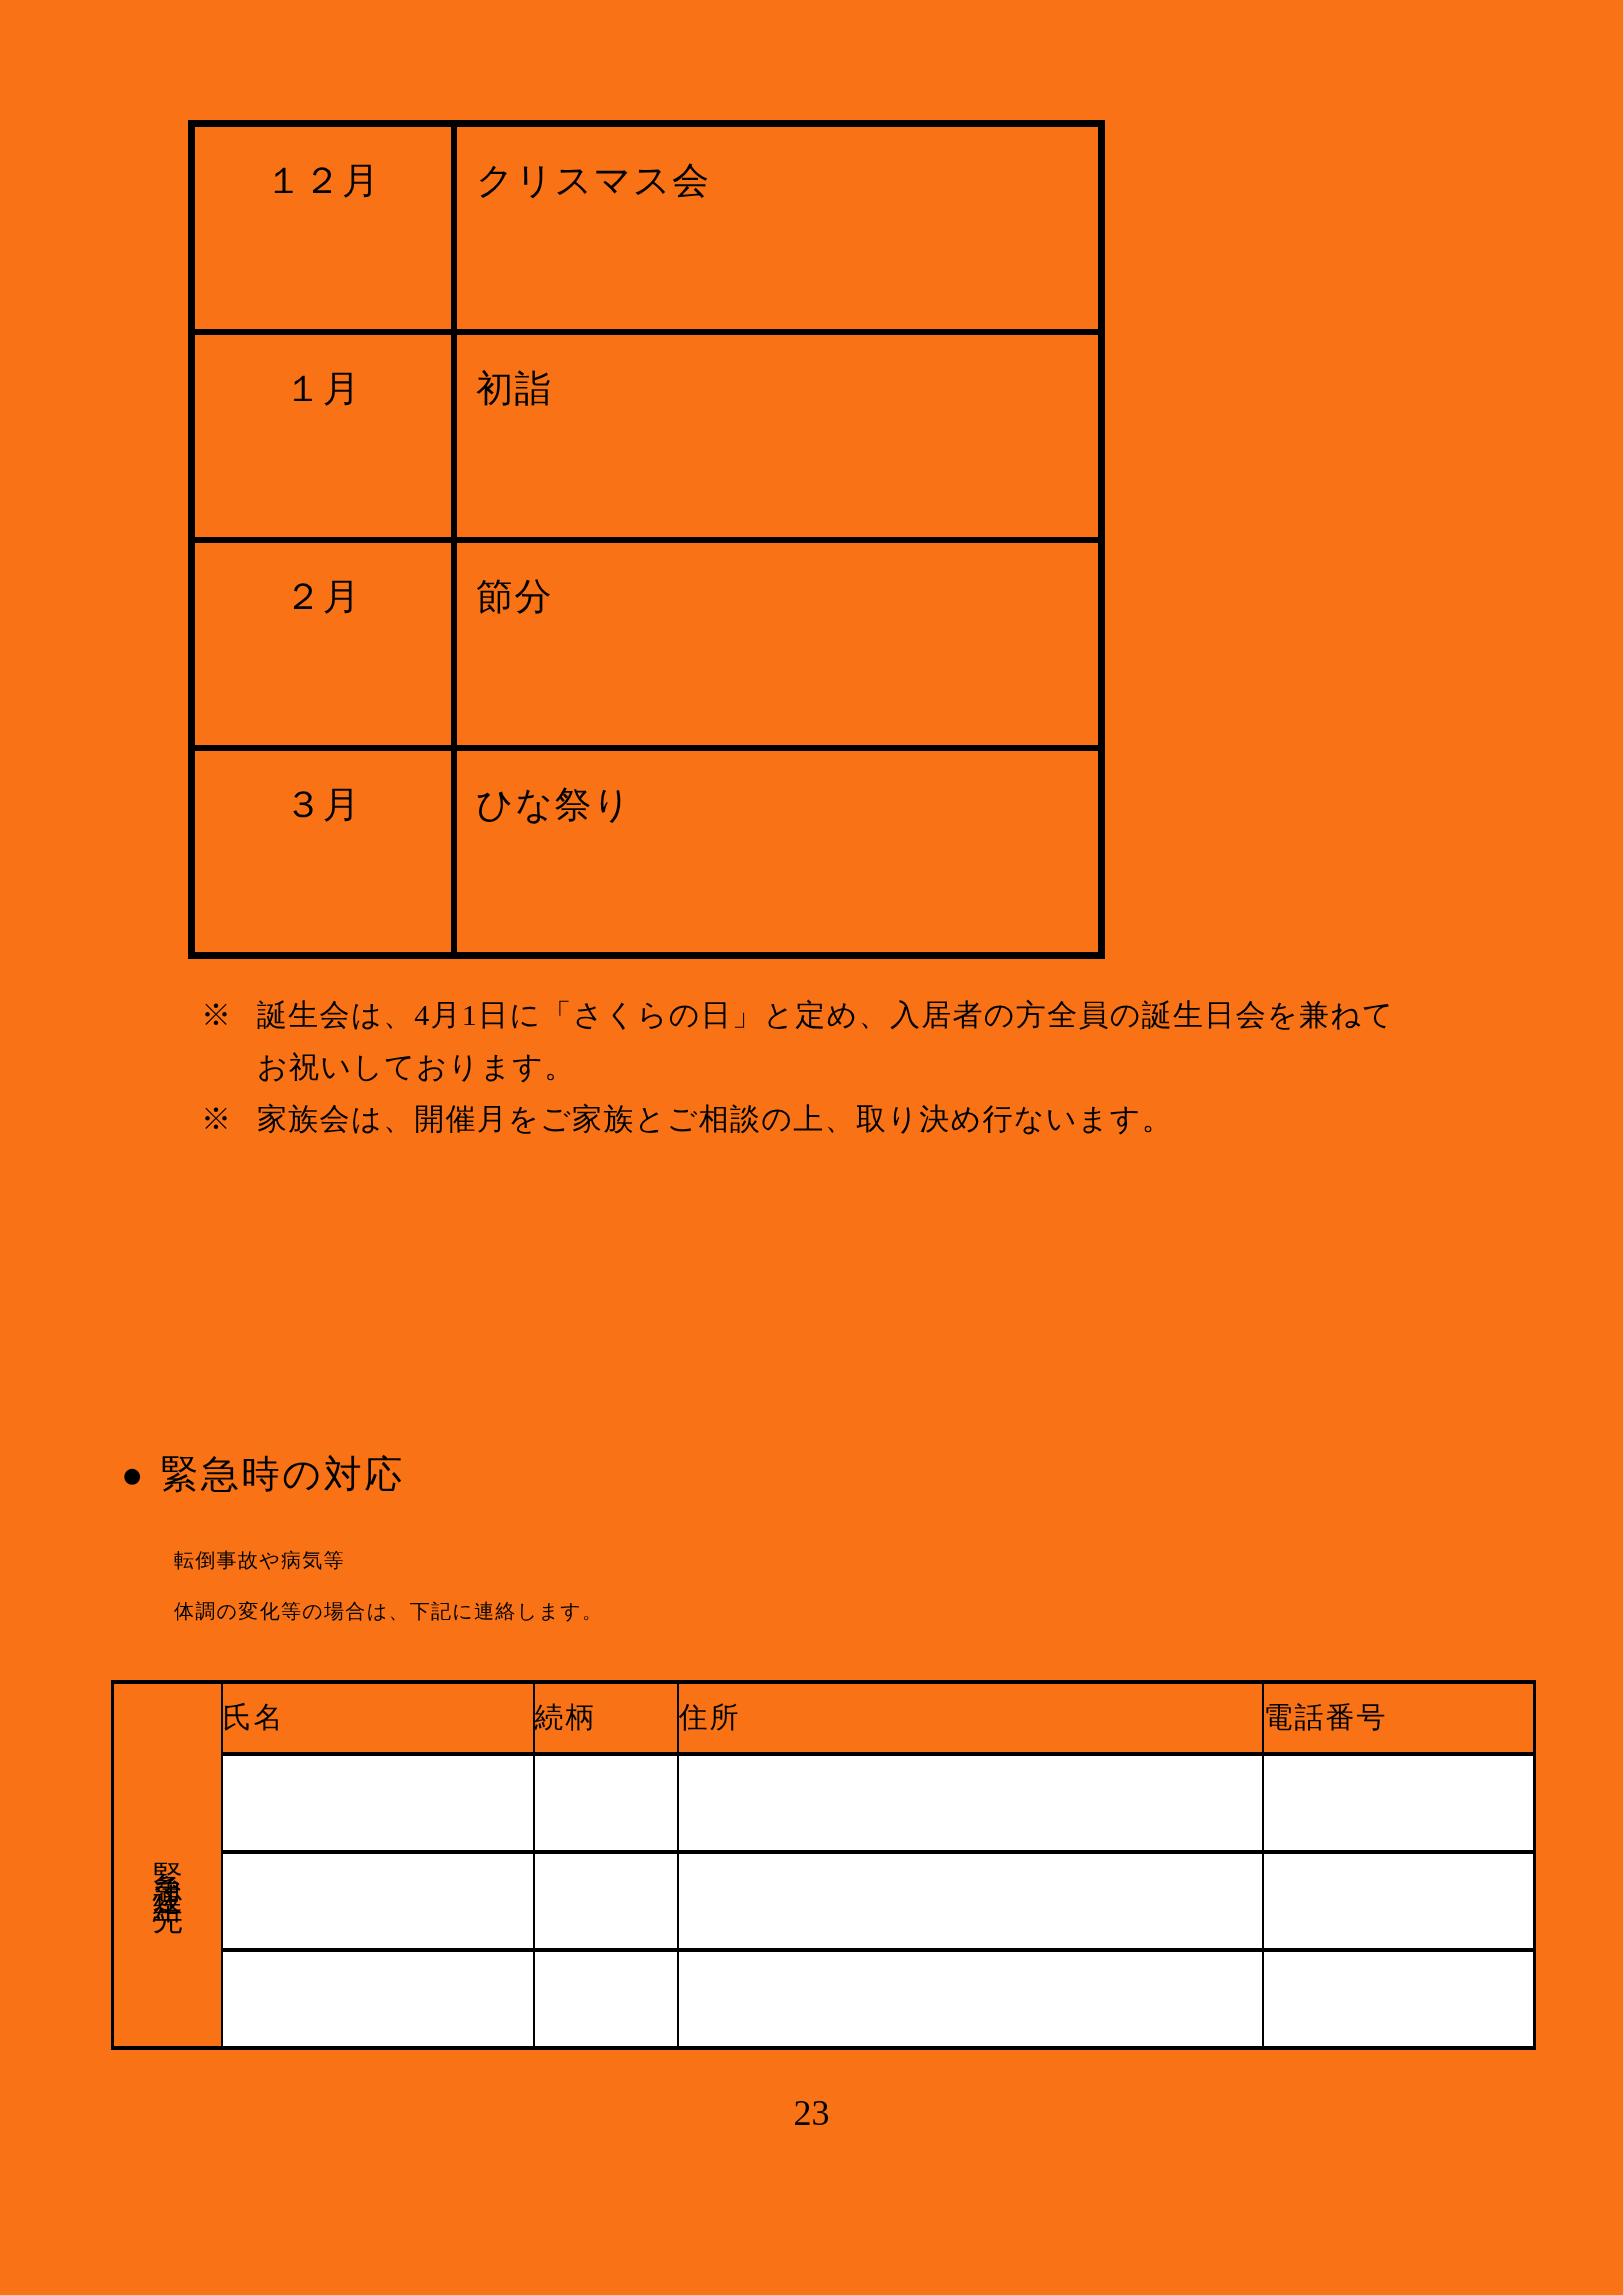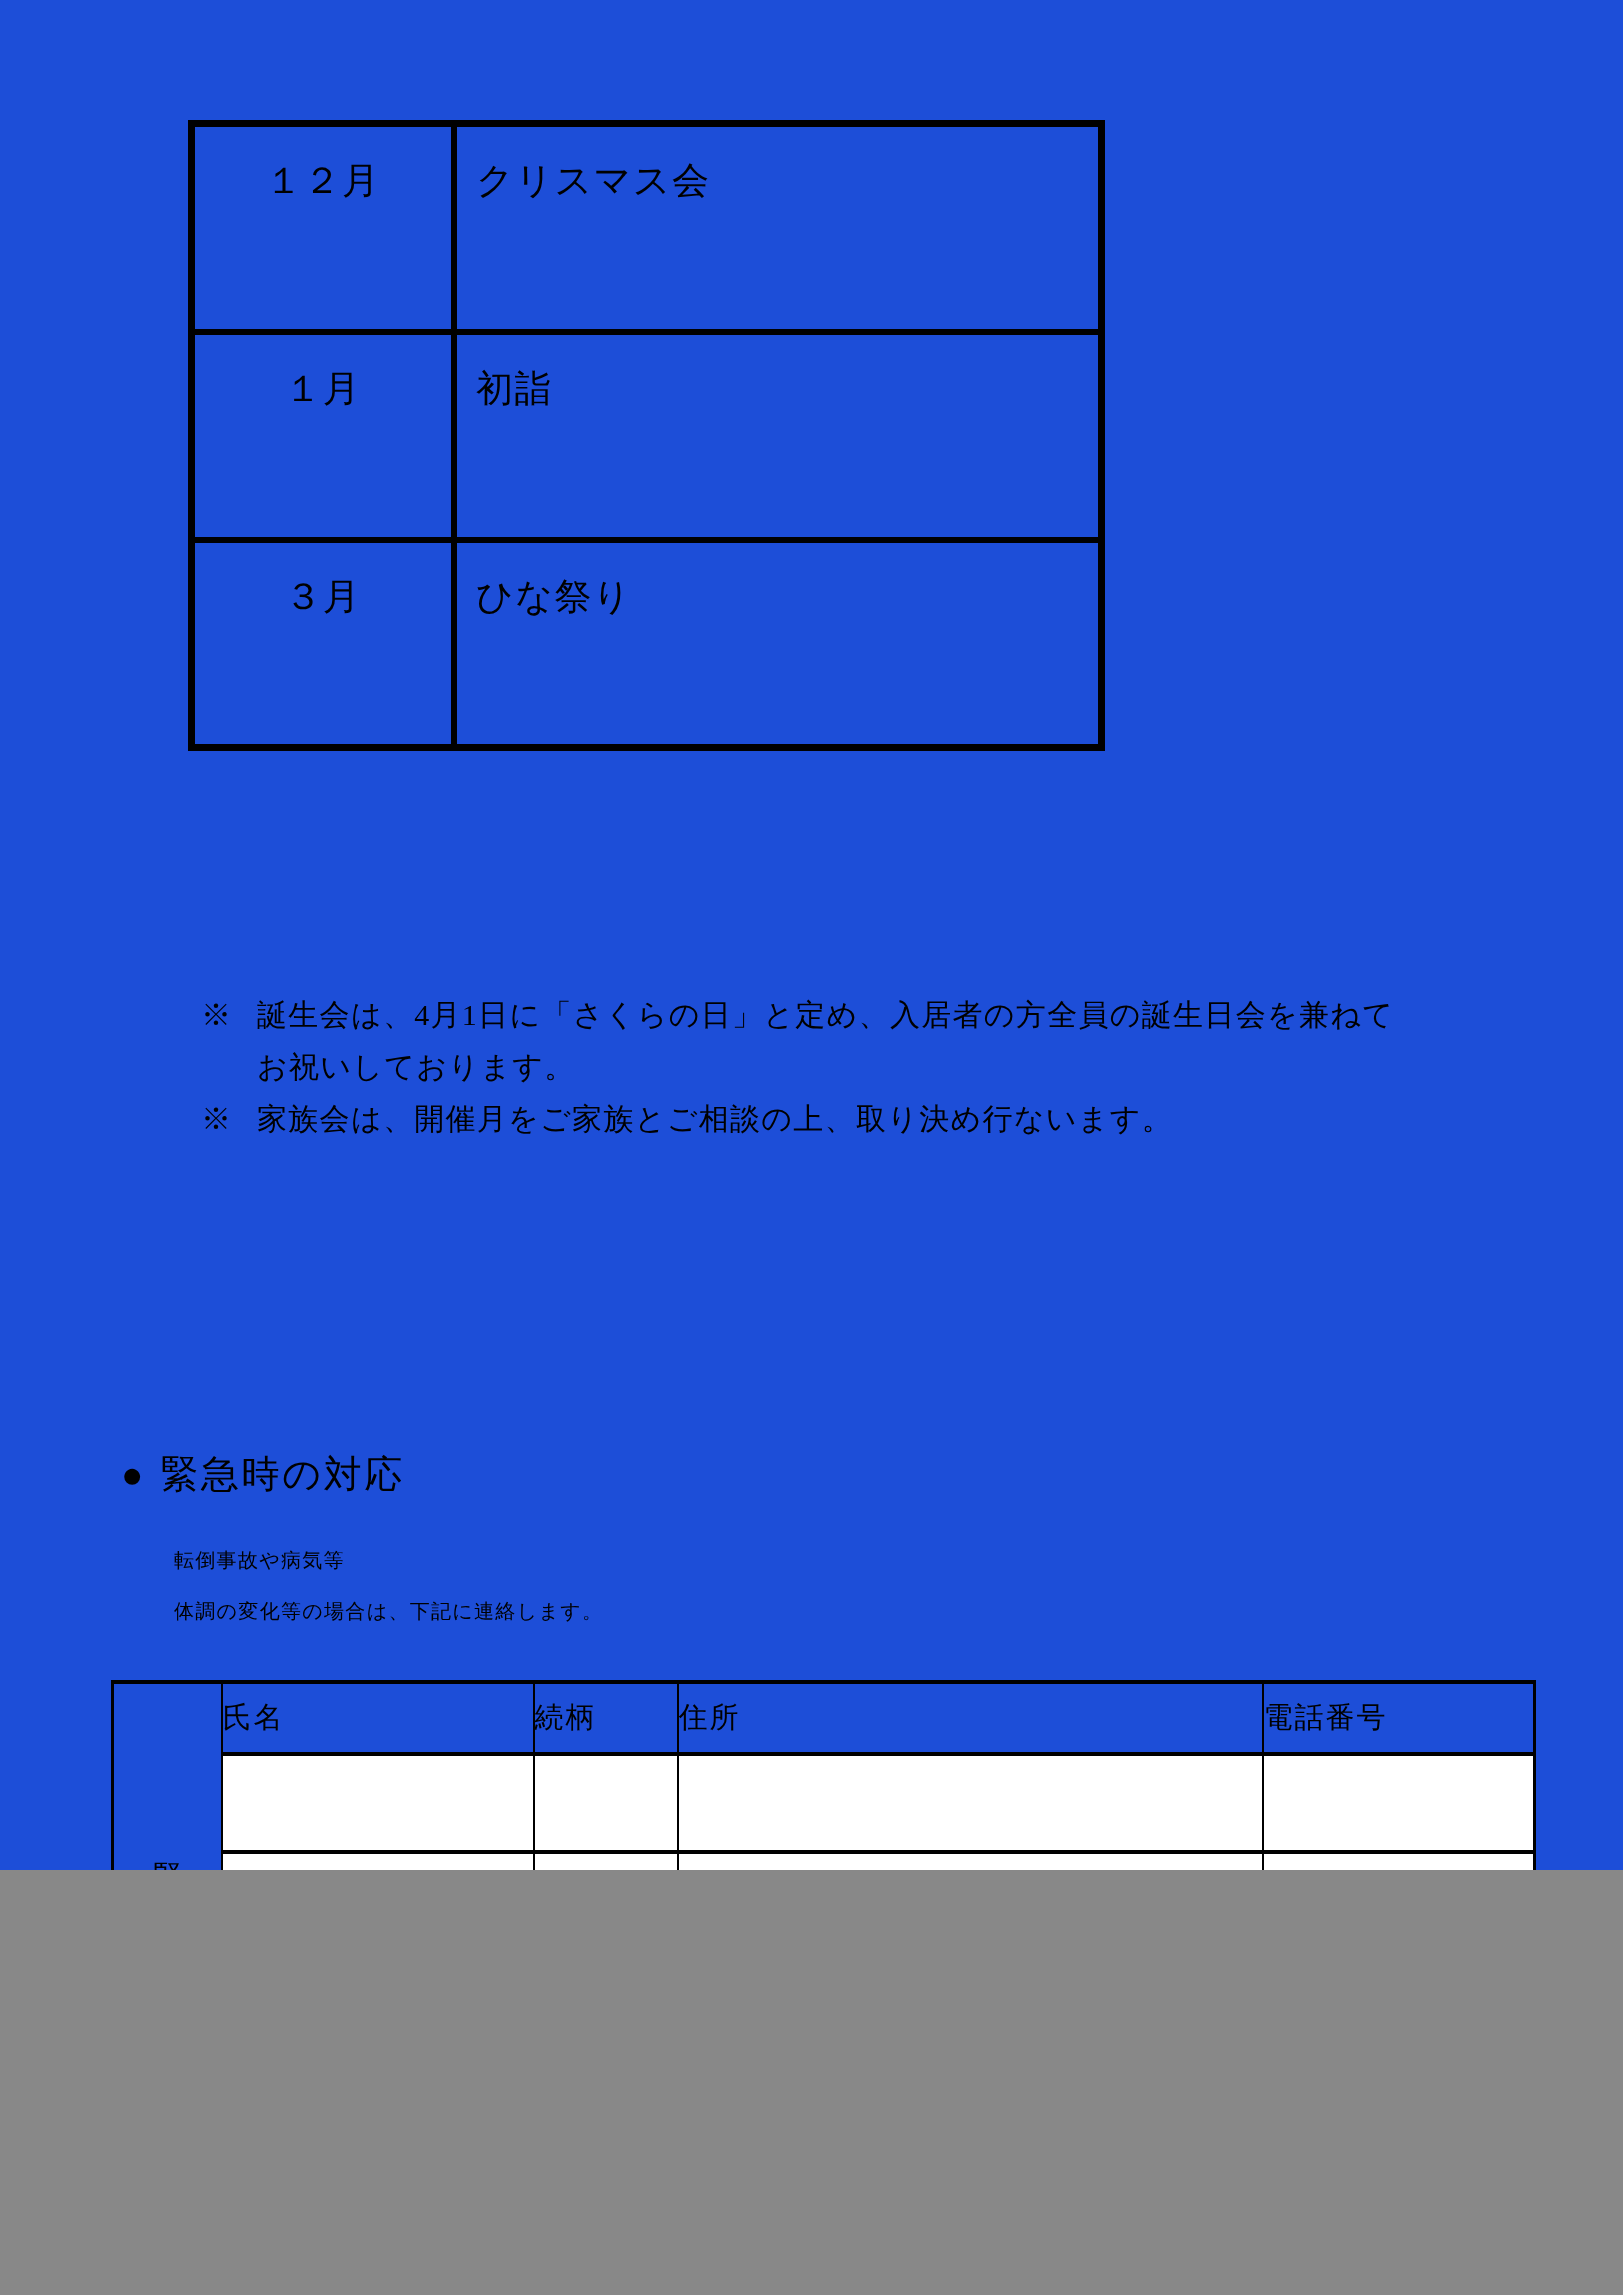--- a/index.html
+++ b/index.html
@@ -1,20 +1,20 @@
 <!DOCTYPE html>
 <html lang="ja" style="font-size:10.5px"><head>
 <meta charset="utf-8">
 <style>
   html,body { margin:0; padding:0; background:#888; }
   .page {
     position:relative;
-    width:1623px; height:1870px;
+    width:1623px; height:2295px;
     margin:0 auto;
-    background:#1d4ed8;
+    background:#f97316;
     color:#000;
     font-family:"Liberation Serif","DejaVu Serif",serif;
     overflow:hidden;
   }
 
   
   table.event-table {
     position:absolute; left:188px; top:120px;
     width:909px;
     border-collapse:collapse; table-layout:fixed;
@@ -104,20 +104,24 @@
     <tbody>
       <tr>
         <td class="month-cell">１２月</td>
         <td class="event-cell">クリスマス会</td>
       </tr>
       <tr>
         <td class="month-cell">１月</td>
         <td class="event-cell">初詣</td>
       </tr>
       <tr>
+        <td class="month-cell">２月</td>
+        <td class="event-cell">節分</td>
+      </tr>
+      <tr>
         <td class="month-cell">３月</td>
         <td class="event-cell">ひな祭り</td>
       </tr>
     </tbody>
   </table>
 
   <div class="notes">
     <div class="note-row">
       <span class="note-marker">※</span>
       <span class="note-text">誕生会は、4月1日に「さくらの日」と定め、入居者の方全員の誕生日会を兼ねて</span>

